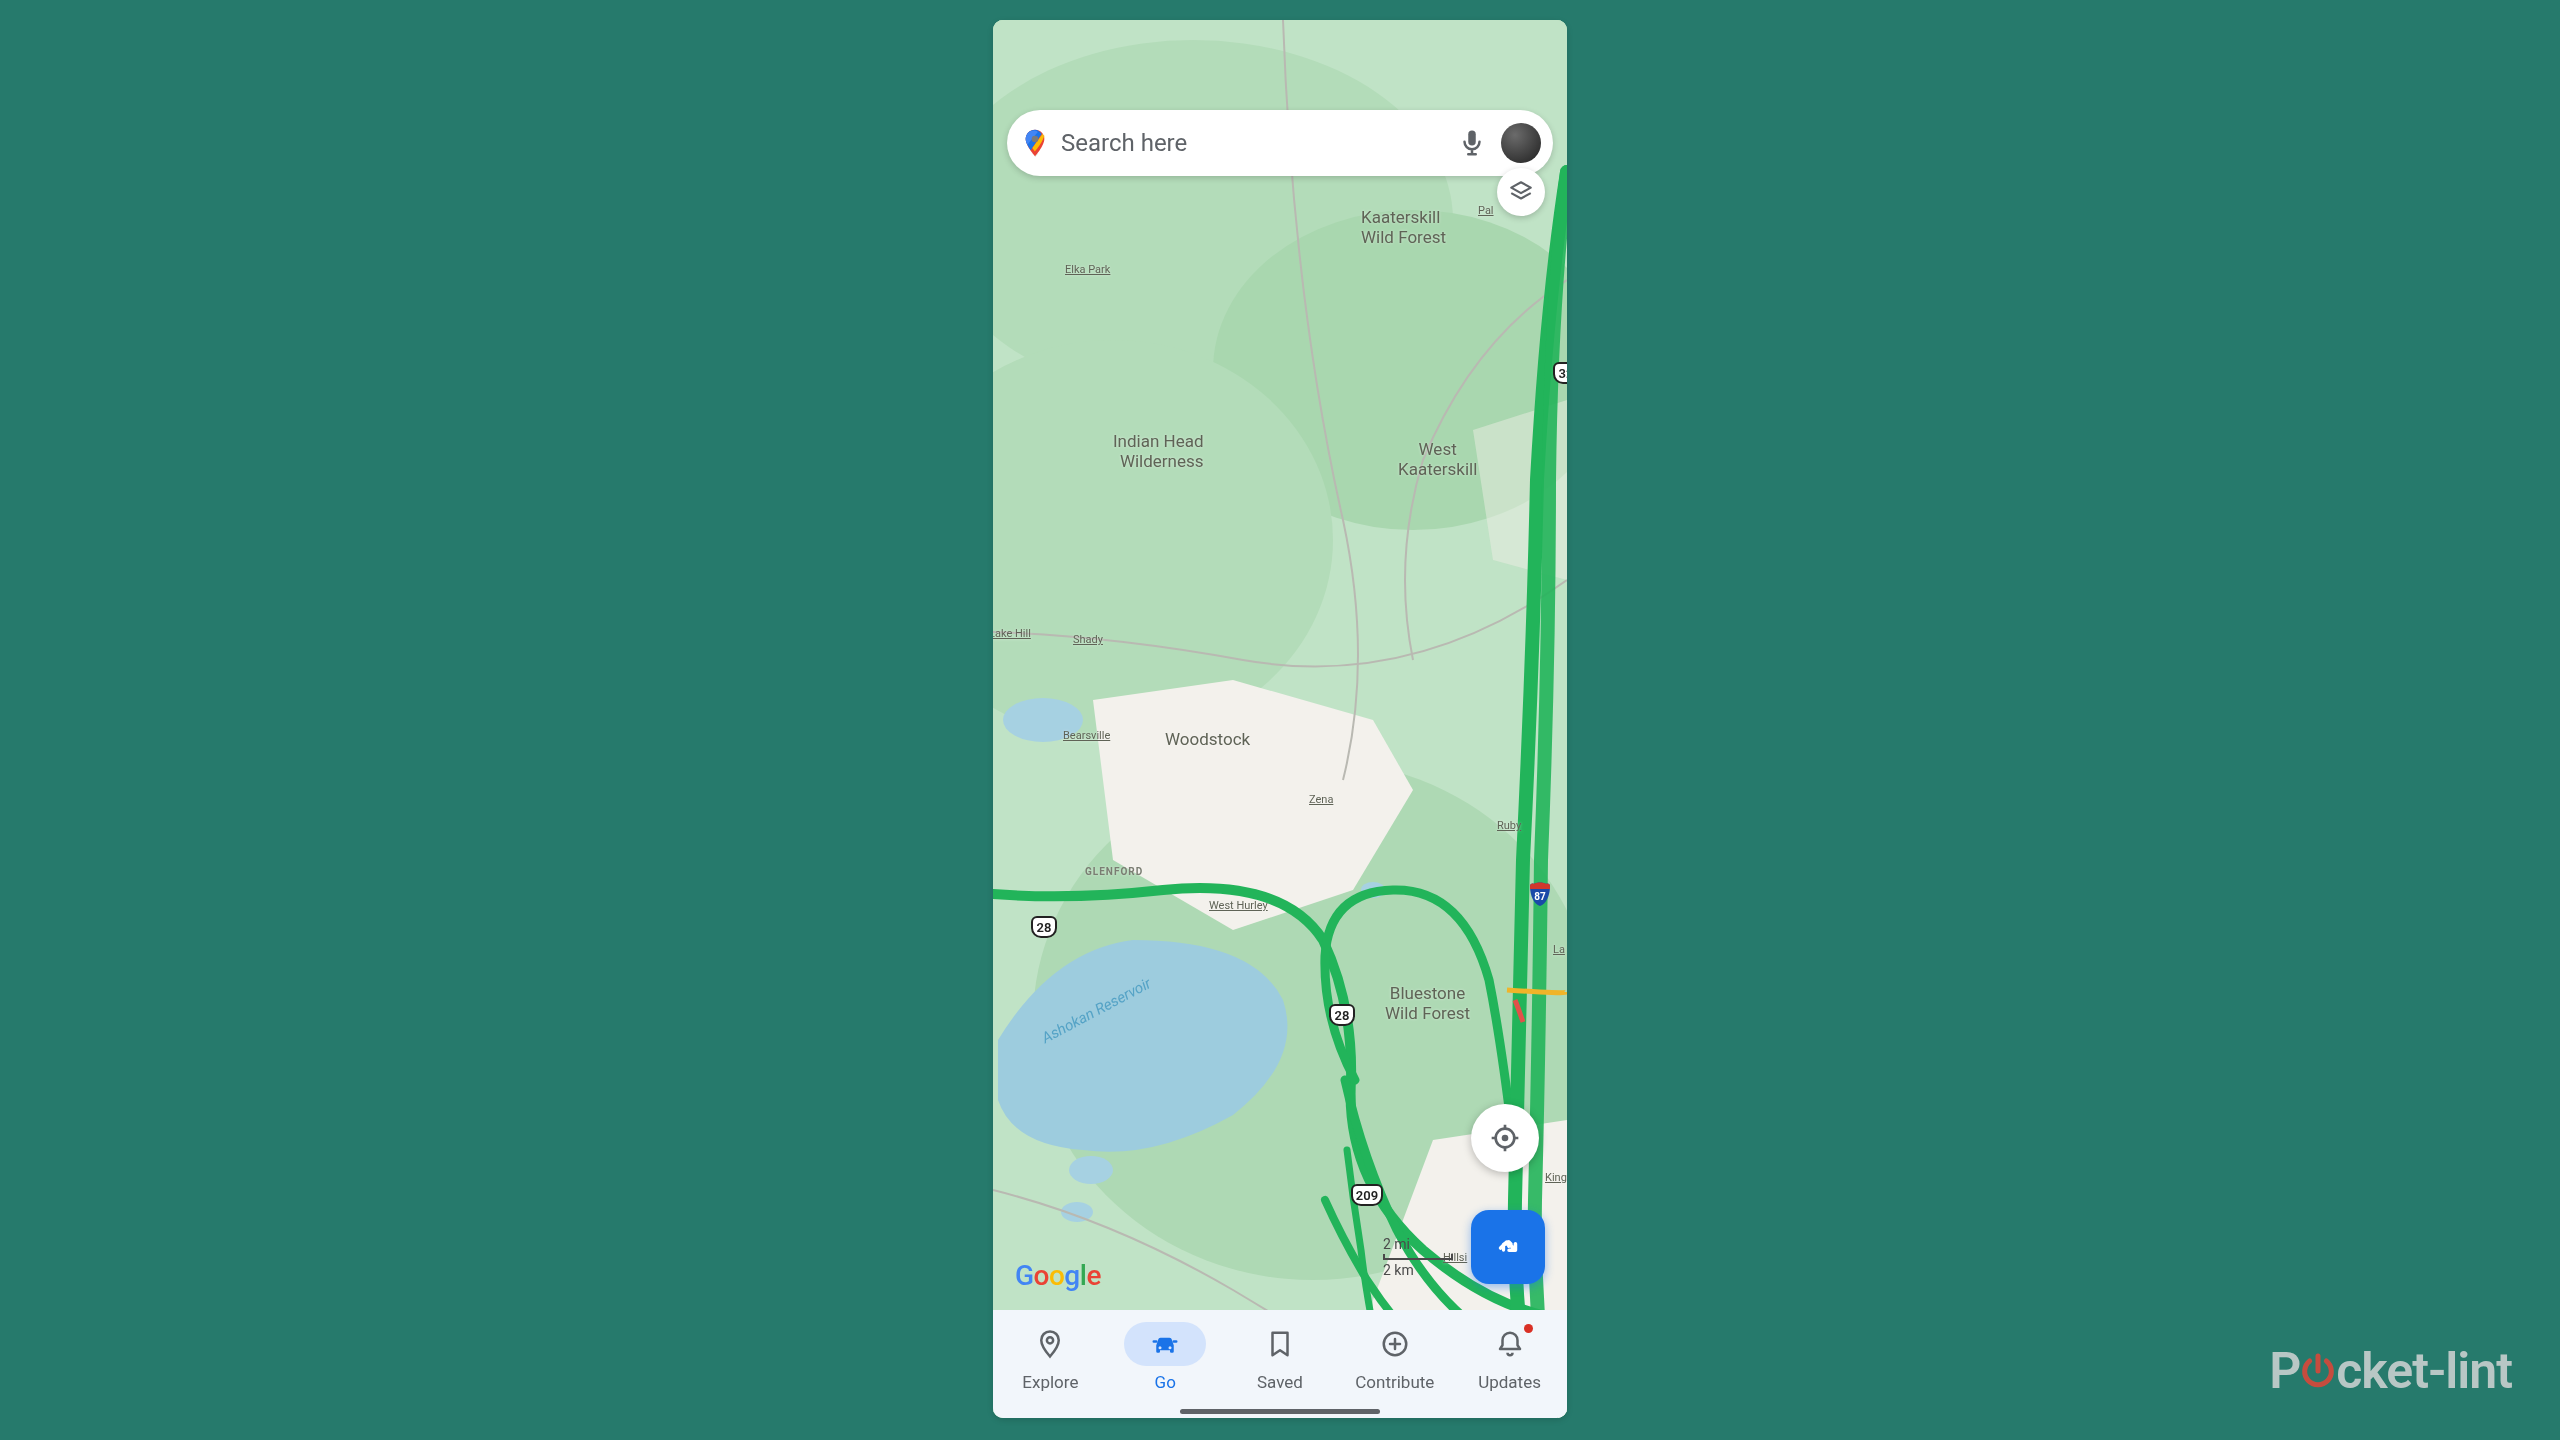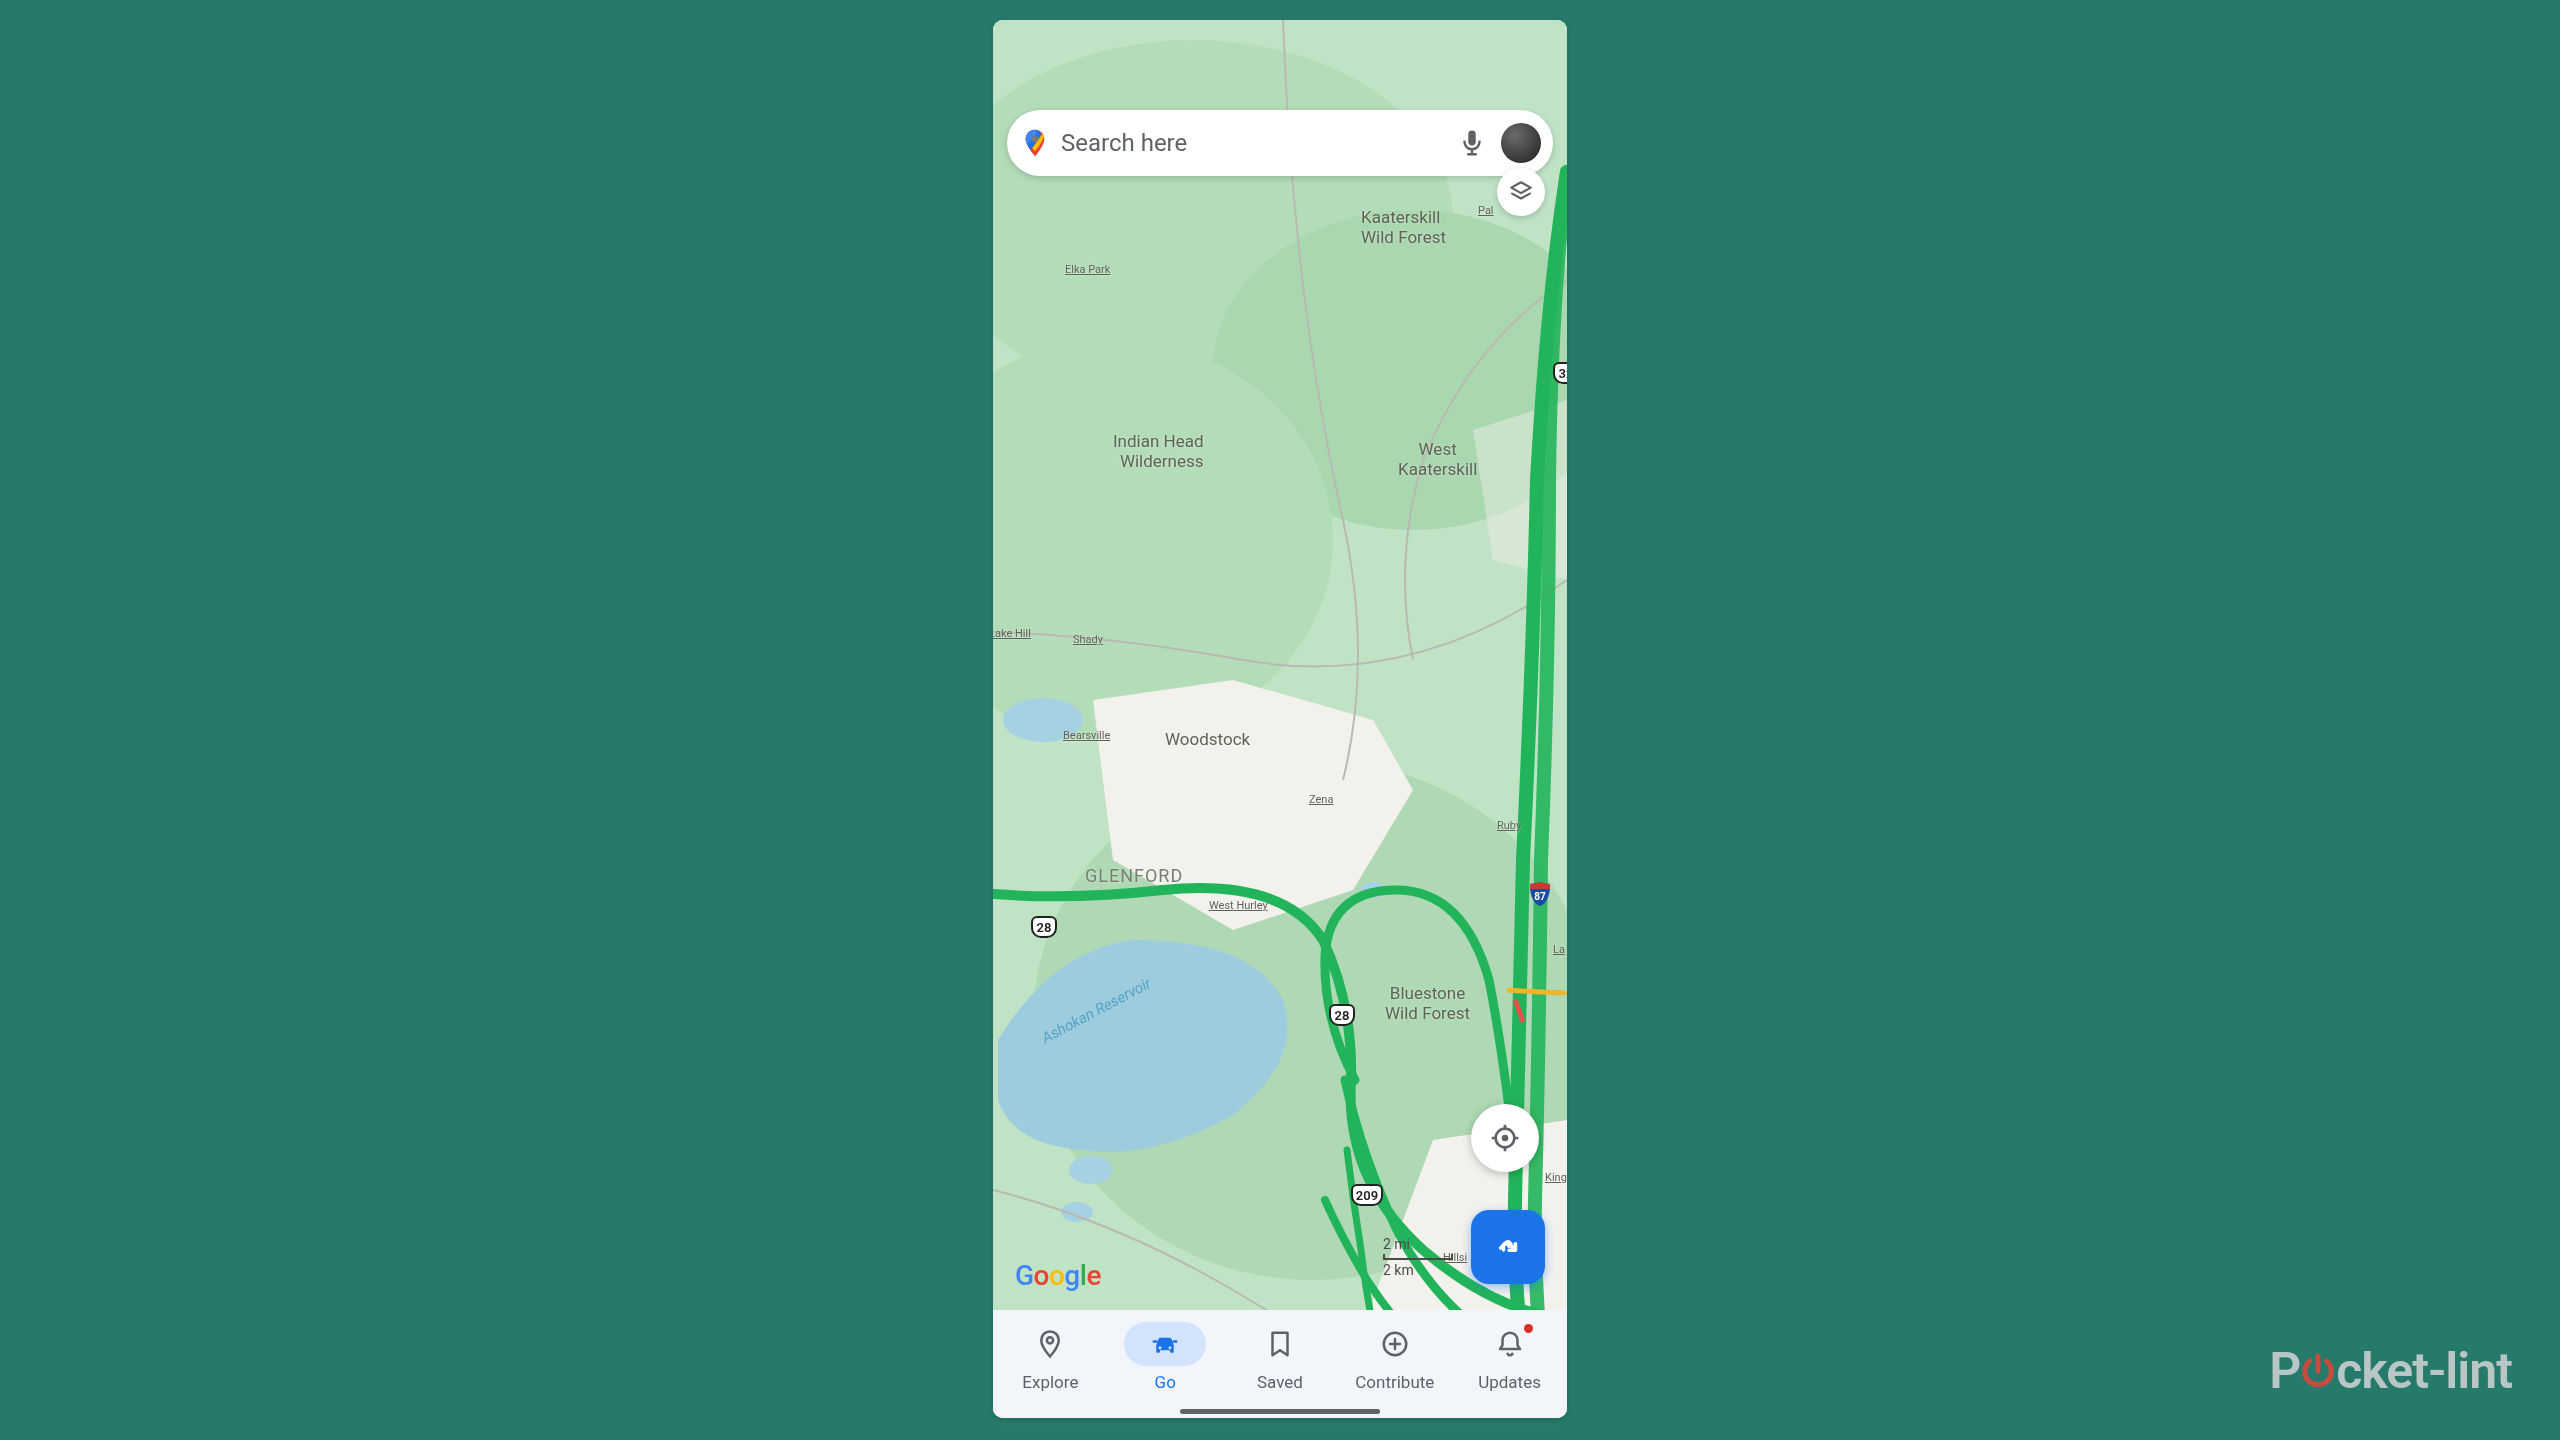--- a/index.html
+++ b/index.html
@@ -48,21 +48,21 @@
     .map-label {
       position: absolute;
       font-size: 17px;
       color: #5f6356;
       text-align: center;
       line-height: 1.15;
       white-space: nowrap;
       text-shadow: 0 0 3px rgba(255,255,255,0.5);
     }
     .map-label.small { font-size: 11px; text-decoration: underline; }
-    .map-label.caps { font-size: 18px; letter-spacing: 1px; color: #7a7d72; }
+    .map-label.caps { font-size: 10px; letter-spacing: 1px; color: #7a7d72; font-weight: bold; }
     .water-label {
       position: absolute;
       color: #55a3c6;
       font-size: 15px;
       font-style: italic;
       transform-origin: left center;
     }
     .searchbar {
       position: absolute;
       top: 46px; left: 14px; right: 14px;

